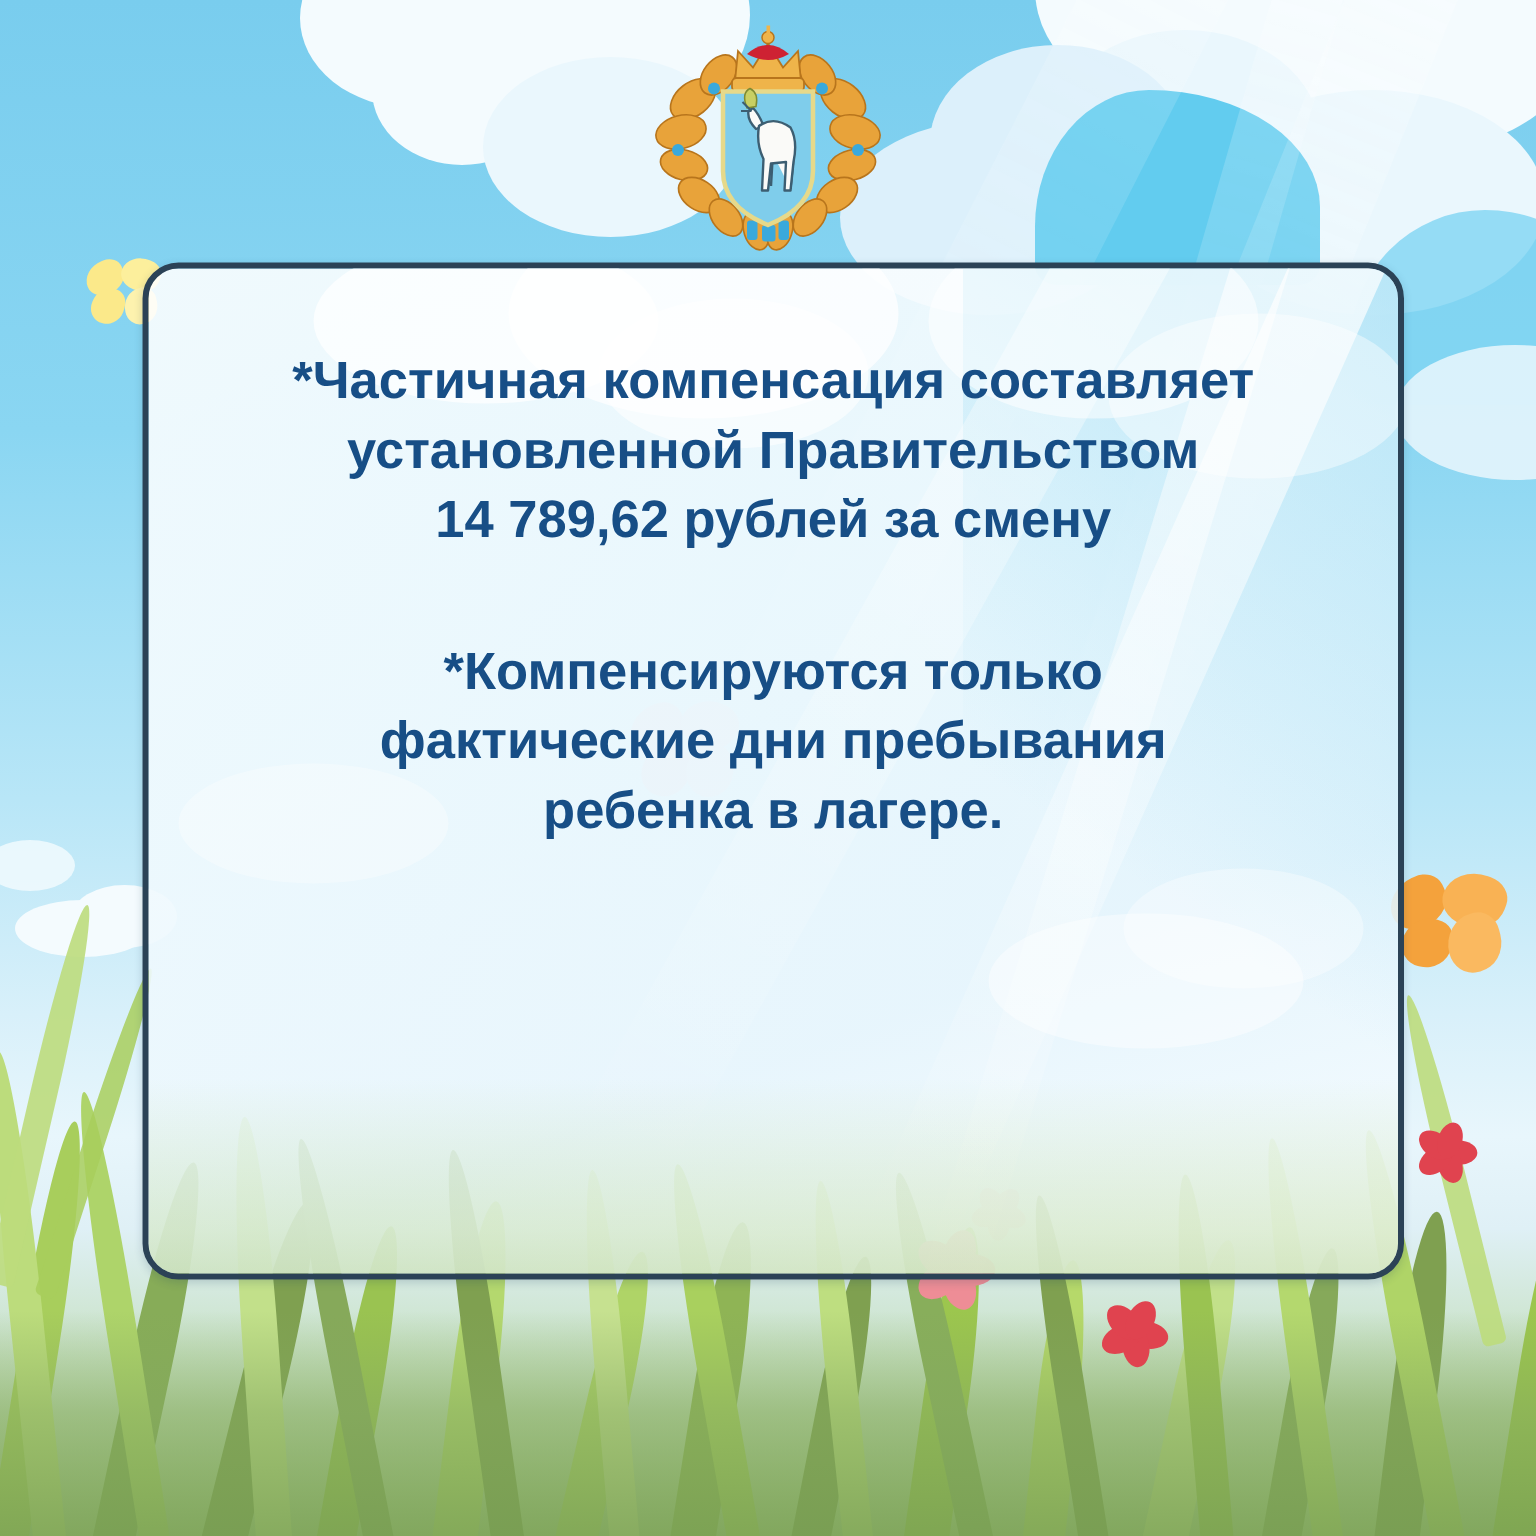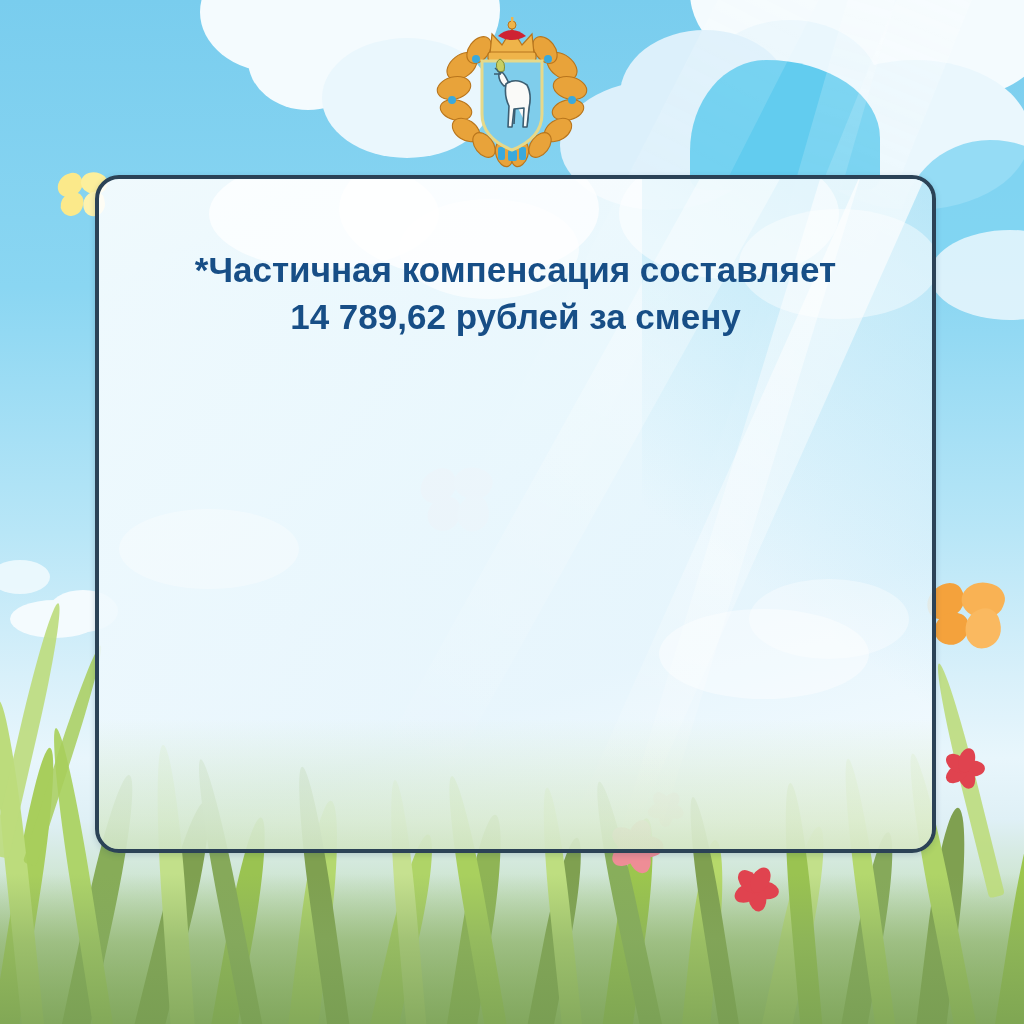--- a/index.html
+++ b/index.html
@@ -58,21 +58,21 @@
   .title{
     position:relative;z-index:3;text-align:center;
     font-family:"Liberation Serif","DejaVu Serif",serif;
     font-weight:bold;font-size:42px;letter-spacing:.3px;
     color:#16406F;margin:10px 0 0;line-height:1.1;
   }
   .body-text{
     position:relative;z-index:3;text-align:center;
     font-family:"Liberation Sans", sans-serif;
     font-size:35px;line-height:1.33;color:#174E86;font-weight:600;
-    margin:34px 0 0;
+    margin:18px 0 0;
   }
   .body-text.second{margin-top:54px;}
   .body-text p{margin:0;}
 
   
   .coa{position:absolute;left:432px;top:14px;width:160px;height:158px;z-index:6;}
 
   
   .footer{
     position:absolute;left:0;bottom:24px;width:1024px;text-align:center;z-index:7;
@@ -267,20 +267,26 @@
       <div class="cc" style="left:560px;top:430px;width:210px;height:90px;opacity:.6;"></div>
       <div class="cc" style="left:650px;top:400px;width:160px;height:80px;opacity:.5;"></div>
       <div class="cc" style="left:20px;top:330px;width:180px;height:80px;opacity:.45;"></div>
       <div style="position:absolute;left:0;bottom:-40px;width:100%;height:170px;background:linear-gradient(180deg,rgba(196,220,150,0) 0%,rgba(186,214,140,.35) 60%,rgba(168,200,120,.55) 100%);"></div>
     </div>
 
     <div class="card-inner">
 
       <div class="body-text first">
         <p>*Частичная компенсация составляет</p>
+        <p>установленной Правительством</p>
         <p>14 789,62 рублей  за смену</p>
       </div>
 
+      <div class="body-text second">
+        <p>*Компенсируются только</p>
+        <p>фактические дни пребывания</p>
+        <p>ребенка в лагере.</p>
+      </div>
     </div>
   </div>
 
 
 </div>
 
 </body></html>

